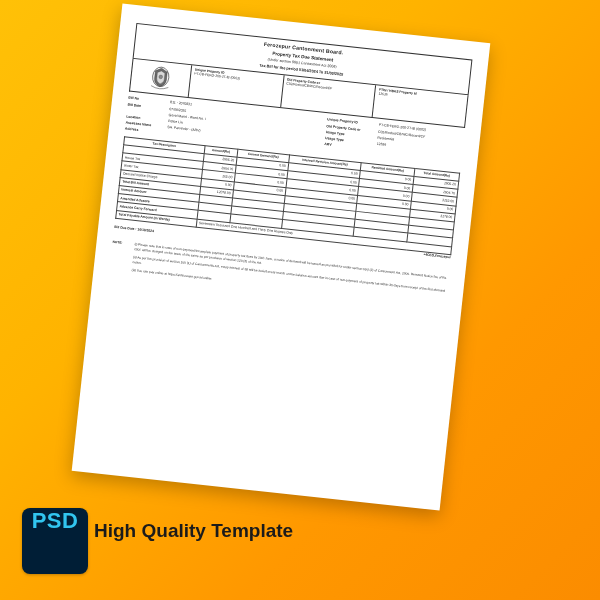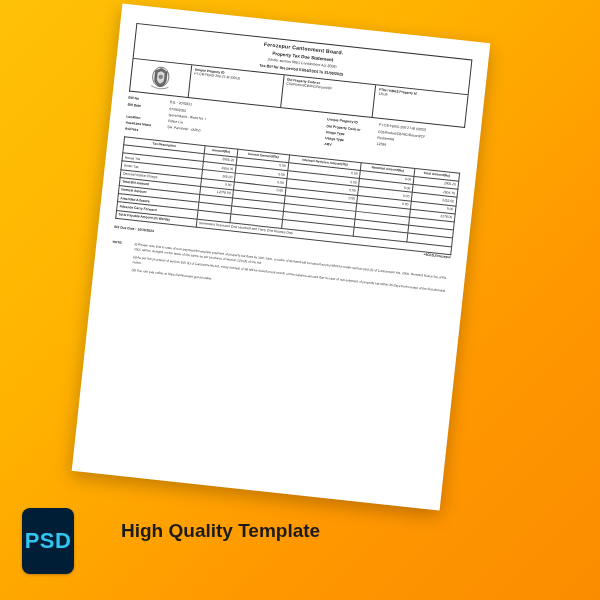--- a/index.html
+++ b/index.html
@@ -19,39 +19,39 @@
     height: 600px;
     background: linear-gradient(135deg, #ffc107 0%, #ffb300 35%, #ff9800 70%, #fb8c00 100%);
     overflow: hidden;
   }
 
   
   .badge {
     position: absolute;
     left: 22px;
     top: 508px;
-    width: 52px;
+    width: 66px;
     height: 66px;
     border-radius: 8px;
     background: #001e36;
     display: flex;
-    align-items: center;
+    align-items: flex-start;
     justify-content: center;
     box-shadow: 0 1px 3px rgba(0,0,0,0.25);
   }
   .badge-text {
     color: #31c5f0;
     font-size: 22px;
     font-weight: bold;
     letter-spacing: 0.5px;
     font-family: "Liberation Sans", sans-serif;
   }
   .caption {
     position: absolute;
-    left: 121px;
+    left: 94px;
     top: 518px;
     width: 400px;
   }
   .caption-line {
     color: #1b1b1b;
     font-size: 19px;
     font-weight: bold;
     line-height: 26px;
     font-family: "Liberation Sans", sans-serif;
   }

